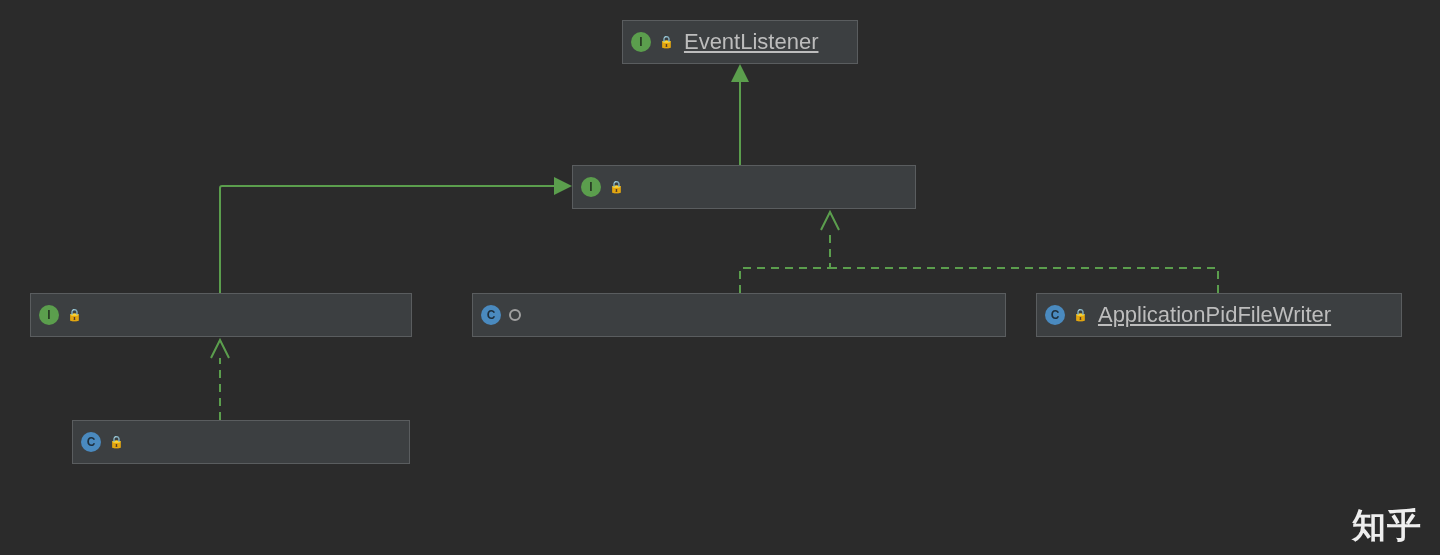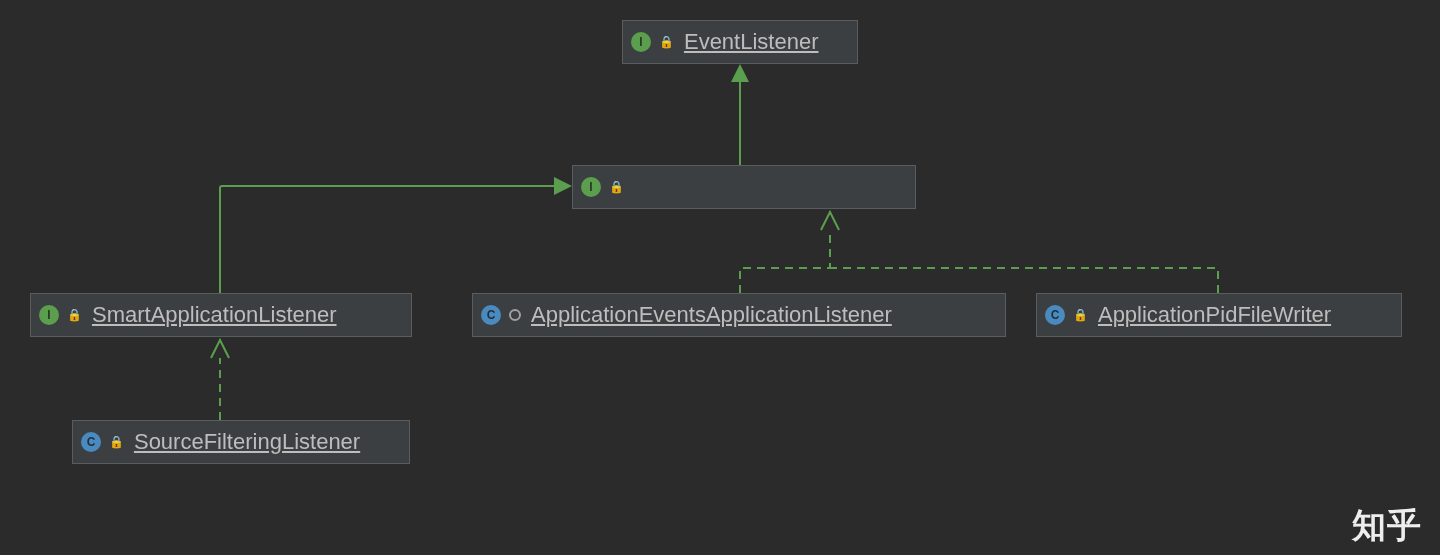--- a/index.html
+++ b/index.html
@@ -131,38 +131,35 @@
   </div>
 
   <div class="node" style="left:572px; top:165px; width:344px;">
     <span class="circle interface">I</span>
     <span class="lock">🔒</span>
   </div>
 
   <div class="node" style="left:30px; top:293px; width:382px;">
     <span class="circle interface">I</span>
     <span class="lock">🔒</span>
-    <span class="label">SmartApplicationListener</span>
   </div>
 
   <div class="node" style="left:472px; top:293px; width:534px;">
     <span class="circle class">C</span>
     <span class="ring"></span>
-    <span class="label">ApplicationEventsApplicationListener</span>
   </div>
 
   <div class="node" style="left:1036px; top:293px; width:366px;">
     <span class="circle class">C</span>
     <span class="lock">🔒</span>
     <span class="label">ApplicationPidFileWriter</span>
   </div>
 
   <div class="node" style="left:72px; top:420px; width:338px;">
     <span class="circle class">C</span>
     <span class="lock">🔒</span>
-    <span class="label">SourceFilteringListener</span>
   </div>
 
   <div class="watermark">
     <span class="zhihu">知乎</span>
   </div>
 
 </div>
 
 </body></html>

